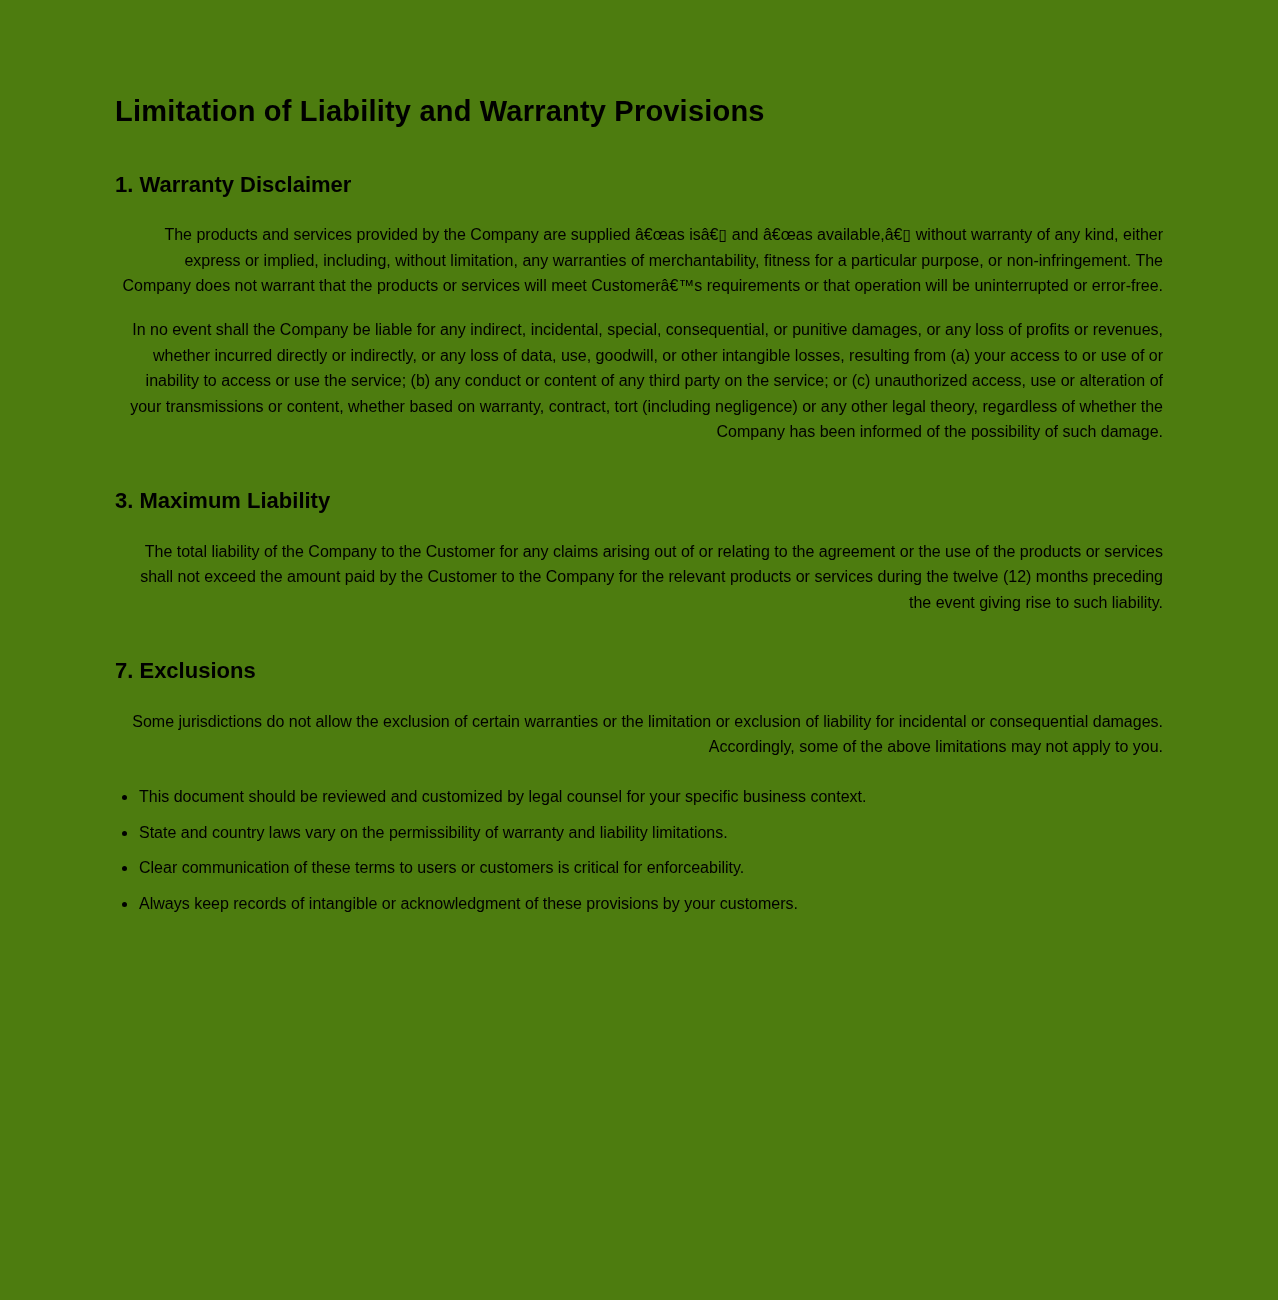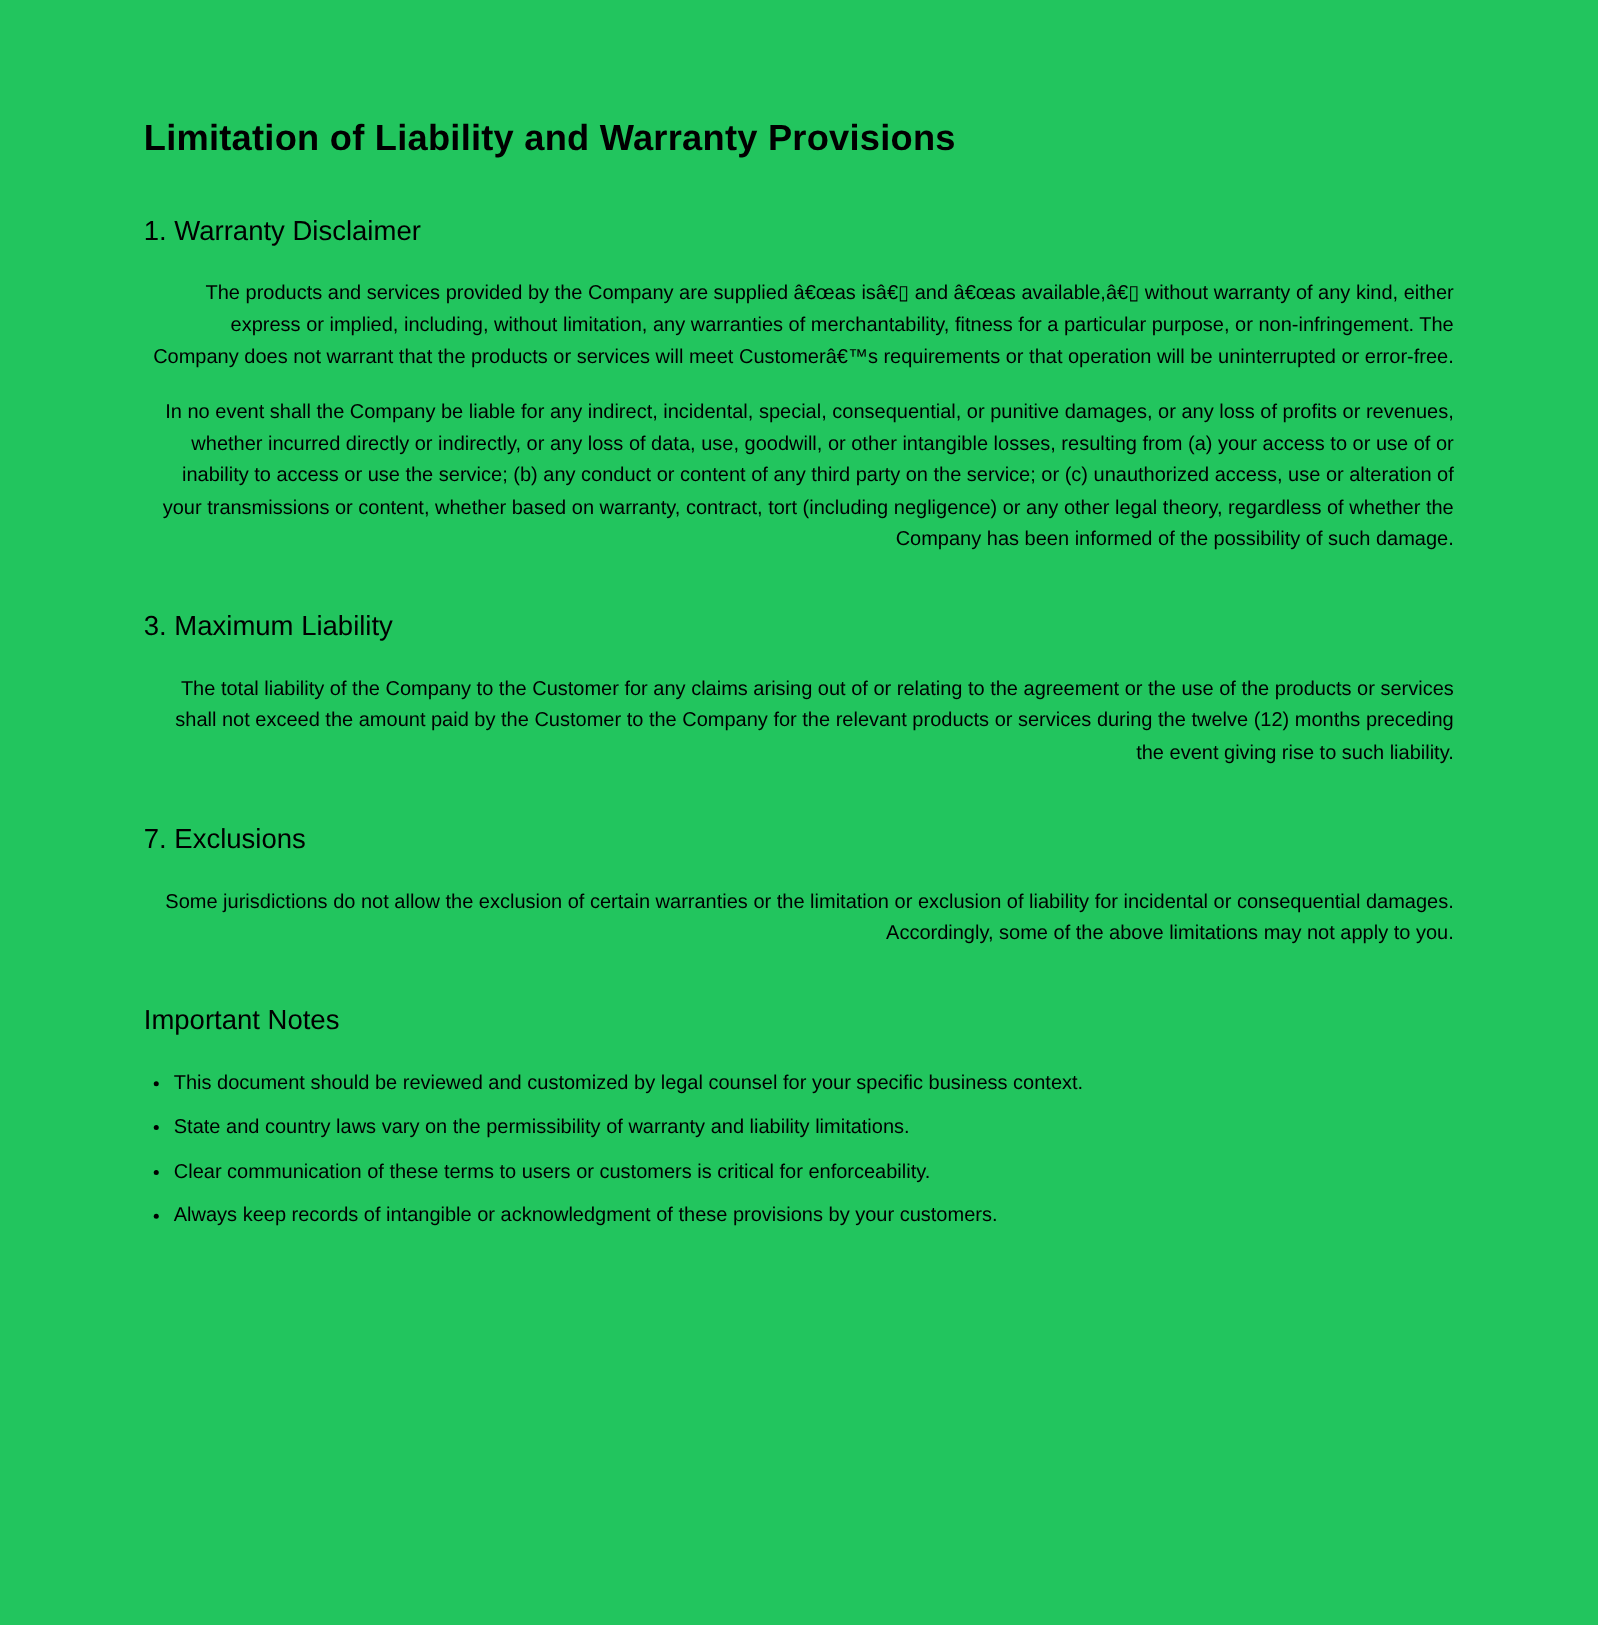--- a/index.html
+++ b/index.html
@@ -6,40 +6,40 @@
   html, body {
     margin: 0;
     padding: 0;
     background: #ffffff;
     color: #000000;
     font-family: "Liberation Sans", "DejaVu Sans", sans-serif;
   }
   .page {
     width: 1278px;
     min-height: 1300px;
-    background: #22c55e;
+    background: #4d7c0f;
     margin: 0 auto;
   }
   .doc {
     width: 1048px;
     margin: 0 auto;
     padding-top: 94px;
     padding-bottom: 80px;
   }
   h1.doc-title {
     font-size: 29px;
     line-height: 1.2;
     font-weight: 700;
     margin: 0 0 30px 0;
     letter-spacing: 0.2px;
   }
   h2.section-heading {
     font-size: 22px;
     line-height: 1.25;
-    font-weight: 400;
+    font-weight: 700;
     margin: 42px 0 24px 0;
   }
   p.body-paragraph {
     font-size: 16px;
     line-height: 1.6;
     margin: 18px 0;
     text-align: right;
   }
   ul.notes-list {
     margin: 24px 0 0 0;
@@ -64,21 +64,20 @@
     <p class="body-paragraph">The products and services provided by the Company are supplied â€œas isâ€▯ and â€œas available,â€▯ without warranty of any kind, either express or implied, including, without limitation, any warranties of merchantability, fitness for a particular purpose, or non-infringement. The Company does not warrant that the products or services will meet Customerâ€™s requirements or that operation will be uninterrupted or error-free.</p>
 
     <p class="body-paragraph">In no event shall the Company be liable for any indirect, incidental, special, consequential, or punitive damages, or any loss of profits or revenues, whether incurred directly or indirectly, or any loss of data, use, goodwill, or other intangible losses, resulting from (a) your access to or use of or inability to access or use the service; (b) any conduct or content of any third party on the service; or (c) unauthorized access, use or alteration of your transmissions or content, whether based on warranty, contract, tort (including negligence) or any other legal theory, regardless of whether the Company has been informed of the possibility of such damage.</p>
 
     <h2 class="section-heading">3. Maximum Liability</h2>
     <p class="body-paragraph">The total liability of the Company to the Customer for any claims arising out of or relating to the agreement or the use of the products or services shall not exceed the amount paid by the Customer to the Company for the relevant products or services during the twelve (12) months preceding the event giving rise to such liability.</p>
 
     <h2 class="section-heading">7. Exclusions</h2>
     <p class="body-paragraph">Some jurisdictions do not allow the exclusion of certain warranties or the limitation or exclusion of liability for incidental or consequential damages. Accordingly, some of the above limitations may not apply to you.</p>
 
-    <h2 class="section-heading">Important Notes</h2>
     <ul class="notes-list">
       <li>This document should be reviewed and customized by legal counsel for your specific business context.</li>
       <li>State and country laws vary on the permissibility of warranty and liability limitations.</li>
       <li>Clear communication of these terms to users or customers is critical for enforceability.</li>
       <li>Always keep records of intangible or acknowledgment of these provisions by your customers.</li>
     </ul>
 
   </div>
 </div>
 

